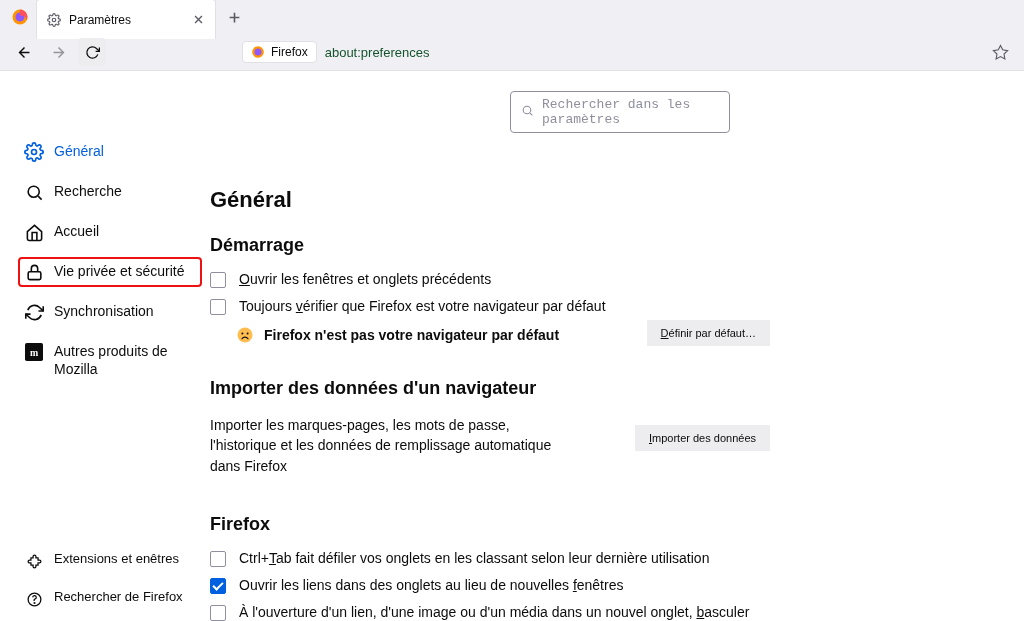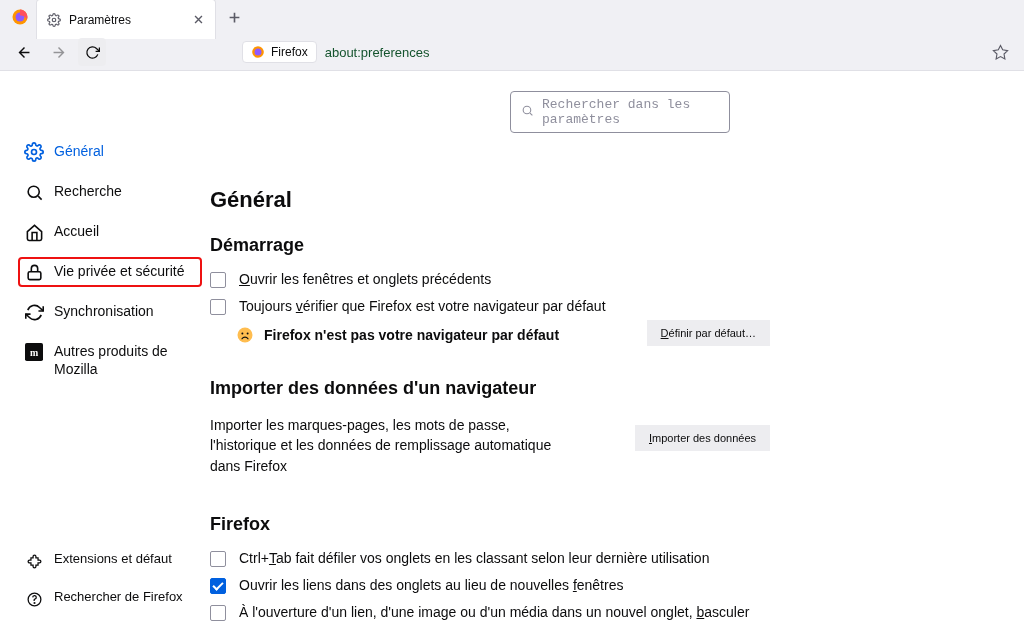--- a/index.html
+++ b/index.html
@@ -200,21 +200,21 @@
 
     </div>
 
     <div class="sidebar-footer">
       <div class="nav-item">
         <span class="ico">
           <svg viewBox="0 0 24 24" width="17" height="17" fill="none" stroke="#0c0c0d" stroke-width="1.8">
               <path d="M7 7h3V5a2 2 0 1 1 4 0v2h3v3h2a2 2 0 1 1 0 4h-2v3h-3v2a2 2 0 1 1-4 0v-2H7v-3H5a2 2 0 1 1 0-4h2z"></path>
             </svg>
         </span>
-        <span class="label">Extensions et défaut</span>
+        <span class="label">Extensions et enêtres</span>
       </div>
       <div class="nav-item">
         <span class="ico">
           <svg viewBox="0 0 24 24" width="17" height="17" fill="none" stroke="#0c0c0d" stroke-width="1.8">
               <circle cx="12" cy="12" r="9"></circle>
               <path d="M9.5 9a2.5 2.5 0 1 1 3 2.45c-.6.15-1 .7-1 1.3V14"></path>
               <circle cx="12" cy="17" r="0.6" fill="#0c0c0d"></circle>
             </svg>
         </span>
         <span class="label">Rechercher de Firefox</span>

